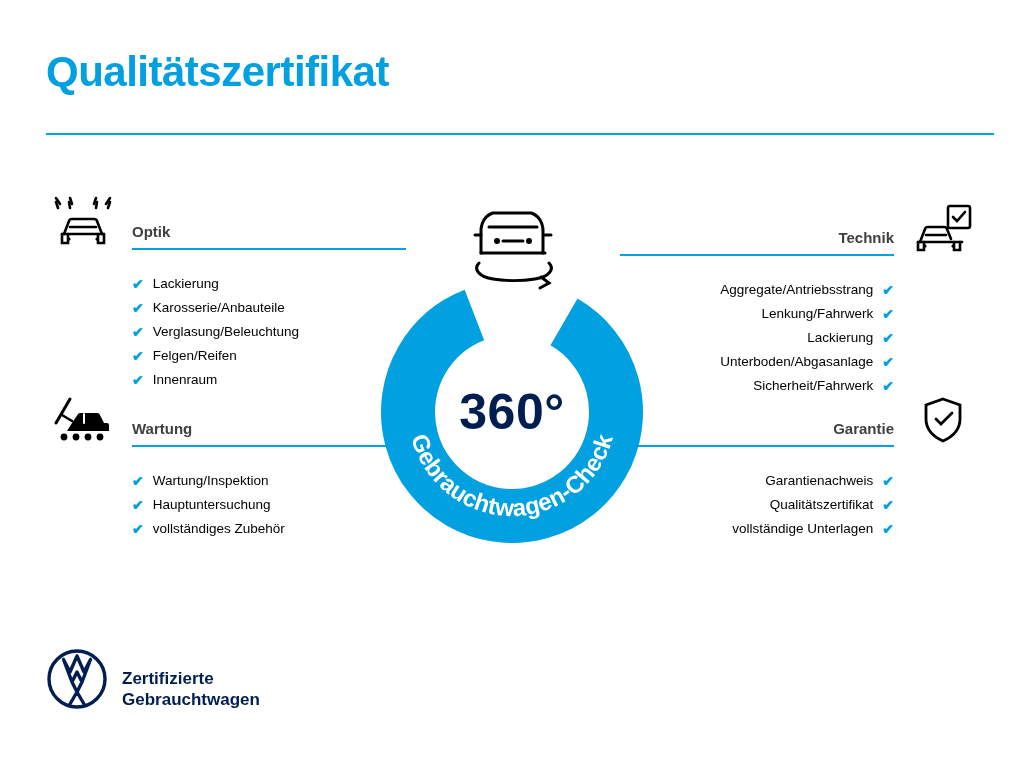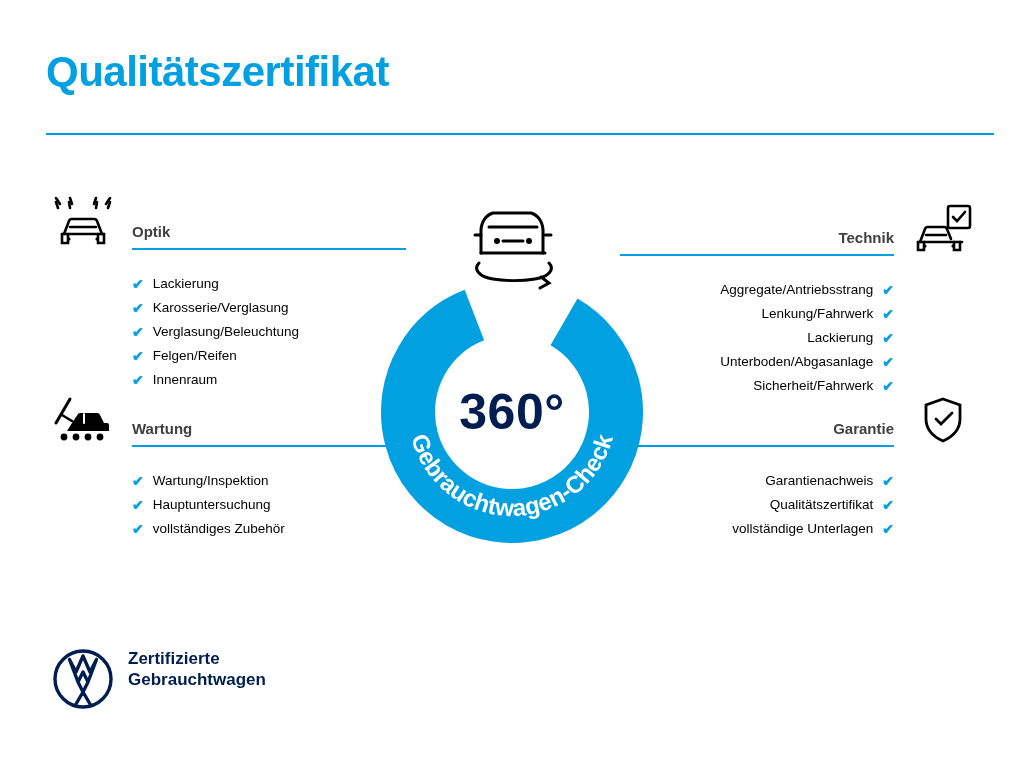--- a/index.html
+++ b/index.html
@@ -126,22 +126,22 @@
     position: absolute;
     left: 455px; top: 205px;
     width: 114px; height: 92px;
     color: #000;
   }
   .car-top svg { width: 100%; height: 100%; display: block; }
 
   
   .footer {
     position: absolute;
-    left: 52px; top: 648px;
-    display: flex; align-items: flex-start;
+    left: 46px; top: 648px;
+    display: flex; align-items: flex-end;
   }
   .vw-mark { width: 62px; height: 62px; }
   .footer-text {
     margin-left: 14px;
     color: #001e50;
     font-size: 17px;
     font-weight: bold;
     line-height: 21px;
   }
 </style>
@@ -170,21 +170,21 @@
       <div class="block-title">Optik</div>
       <div class="head-rule"></div>
     </div>
     <ul class="checklist">
       <li>
           <span class="check">✔</span>
           <span>Lackierung</span>
         </li>
       <li>
           <span class="check">✔</span>
-          <span>Karosserie/Verglasung</span>
+          <span>Karosserie/Anbauteile</span>
         </li>
       <li>
           <span class="check">✔</span>
           <span>Verglasung/Beleuchtung</span>
         </li>
       <li>
           <span class="check">✔</span>
           <span>Felgen/Reifen</span>
         </li>
       <li>

